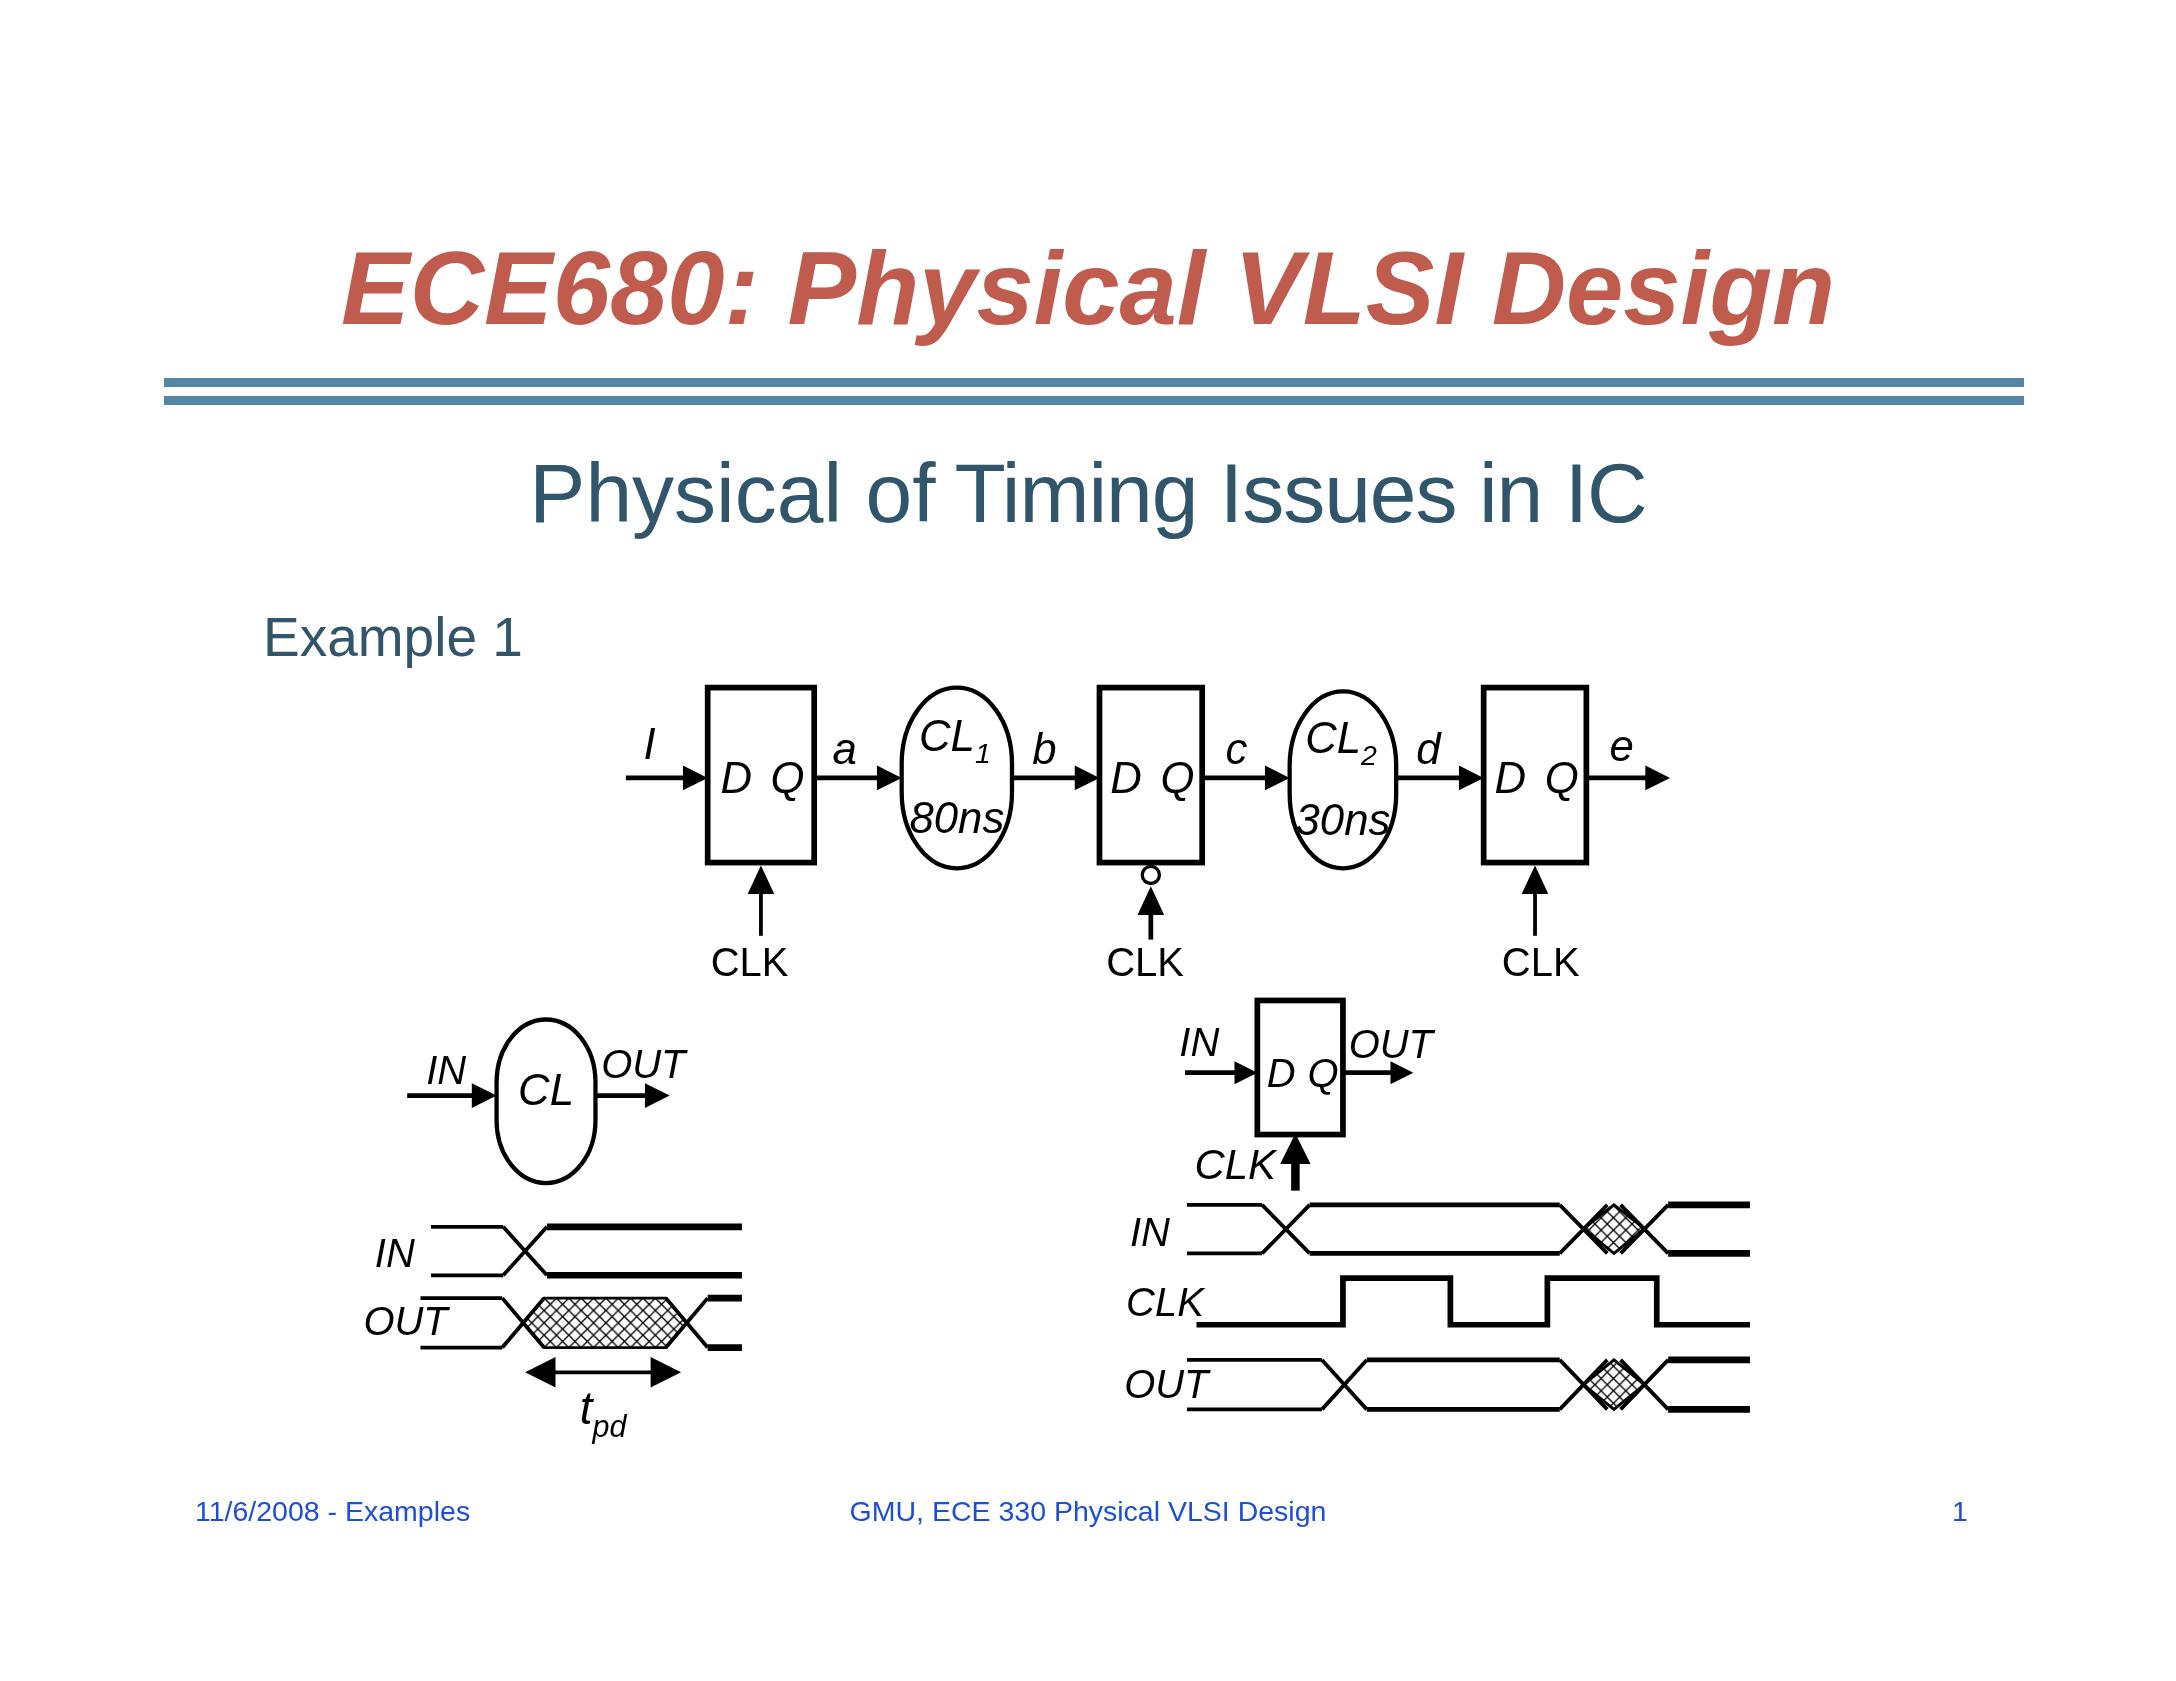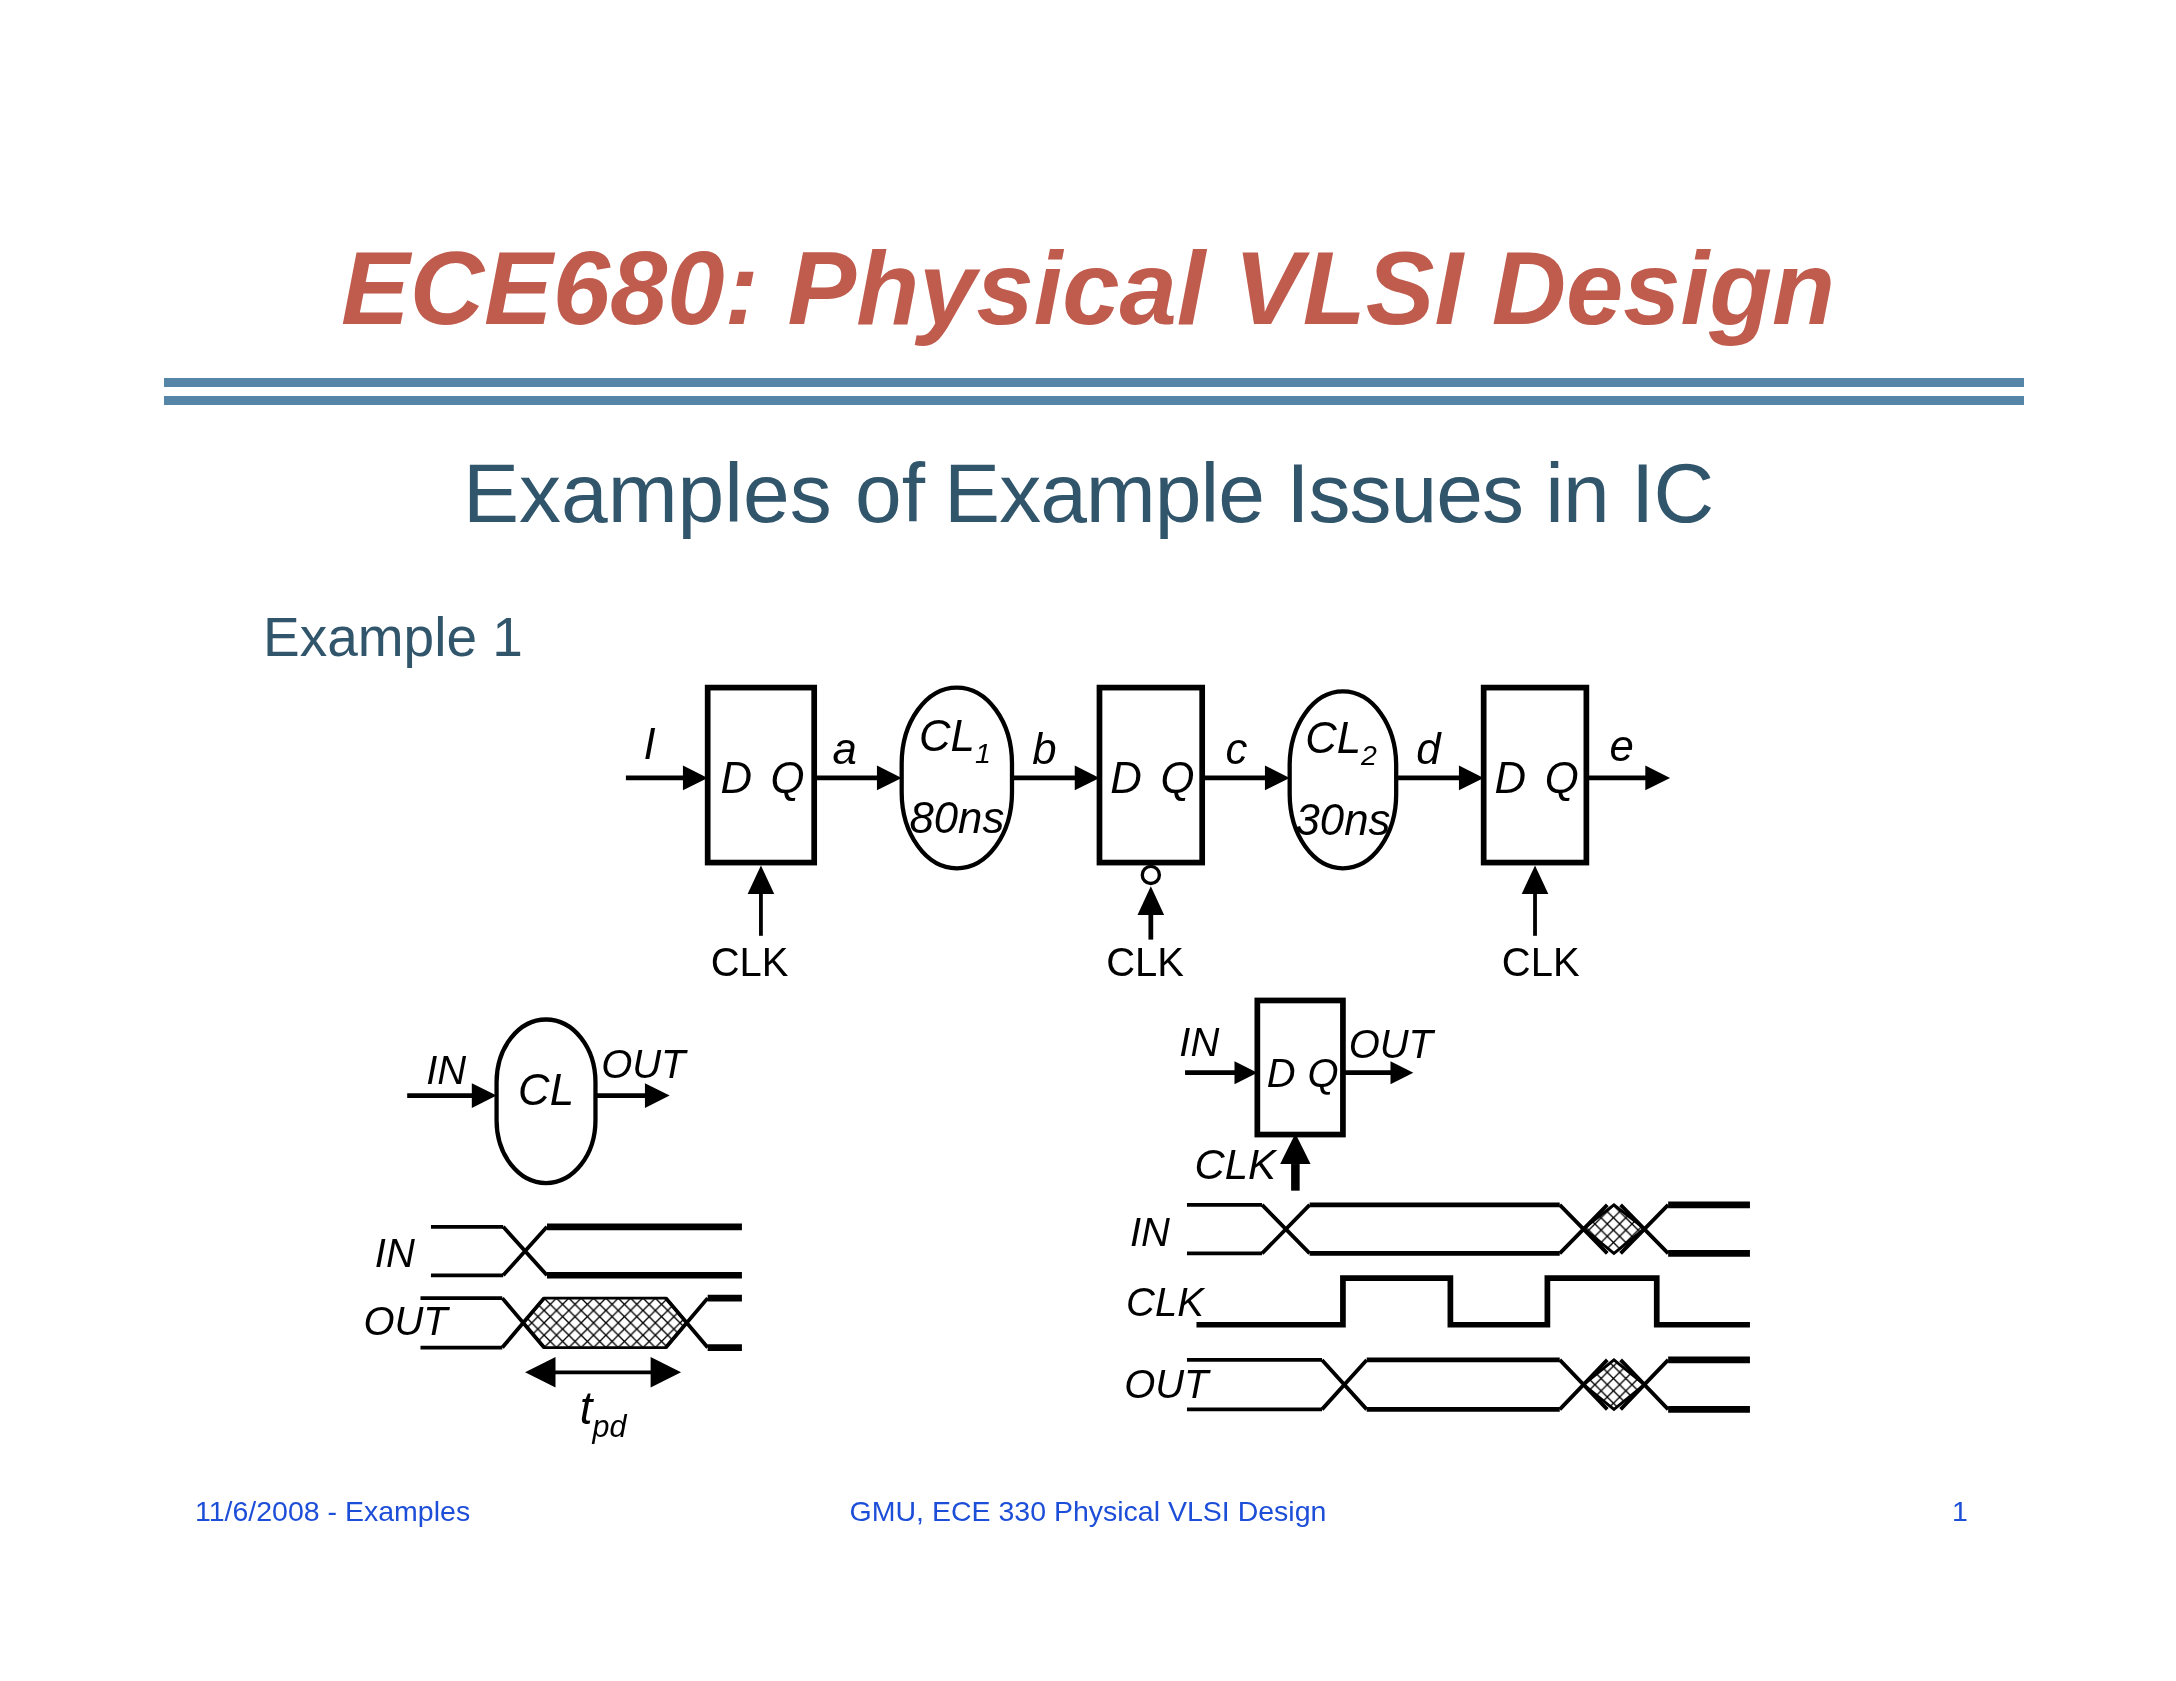--- a/index.html
+++ b/index.html
@@ -49,21 +49,21 @@
 </style>
 </head>
 <body>
 
 <div class="slide">
 
   <div class="title">ECE680: Physical VLSI Design</div>
   <div class="rule rule-1"></div>
   <div class="rule rule-2"></div>
 
-  <div class="subtitle"><span class="p1">Examples of</span><span class="p2">Example Issues in IC</span></div>
+  <div class="subtitle"><span class="p1">Physical of</span><span class="p2">Timing Issues in IC</span></div>
 
   <div class="example-label">Example 1</div>
 
   <svg class="diagram" viewBox="350 690 1550 845">
     <defs>
       <pattern id="xhatch" width="13" height="13" patternUnits="userSpaceOnUse">
         <path d="M0,0 L13,13 M13,0 L0,13" stroke="#000" stroke-width="1.4"></path>
       </pattern>
     </defs>
 

